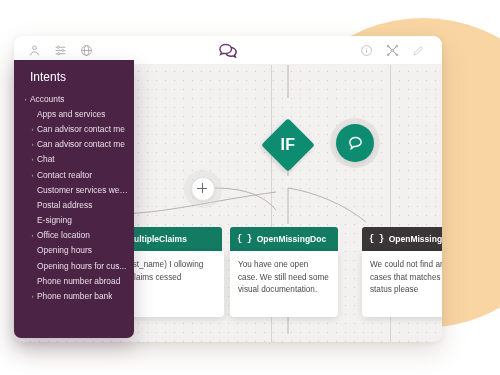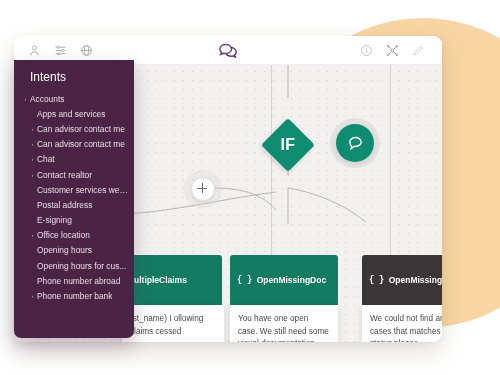--- a/index.html
+++ b/index.html
@@ -125,24 +125,24 @@
   #chat-node svg{width:17px;height:17px;display:block;}
 
   
   .card{
     position:absolute;
     z-index:3;
   }
   .card-header{
     height:18px;border-radius:3px 3px 0 0;
     display:flex;align-items:center;
-    padding:16px 7px;
+    padding:3px 7px;
     color:#ffffff;
     font-size:8.5px;font-weight:bold;
-    white-space:nowrap;overflow:hidden;margin-top:28px;
+    white-space:nowrap;overflow:hidden;
   }
   .card-header .brace{
     font-family:"Liberation Mono", monospace;
     font-size:9px;margin-right:5px;font-weight:bold;letter-spacing:-.5px;
   }
   .card-body{
     background:#ffffff;
     border-radius:0 0 4px 4px;
     padding:8px 8px 14px 8px;
     font-size:8.2px;line-height:1.55;

